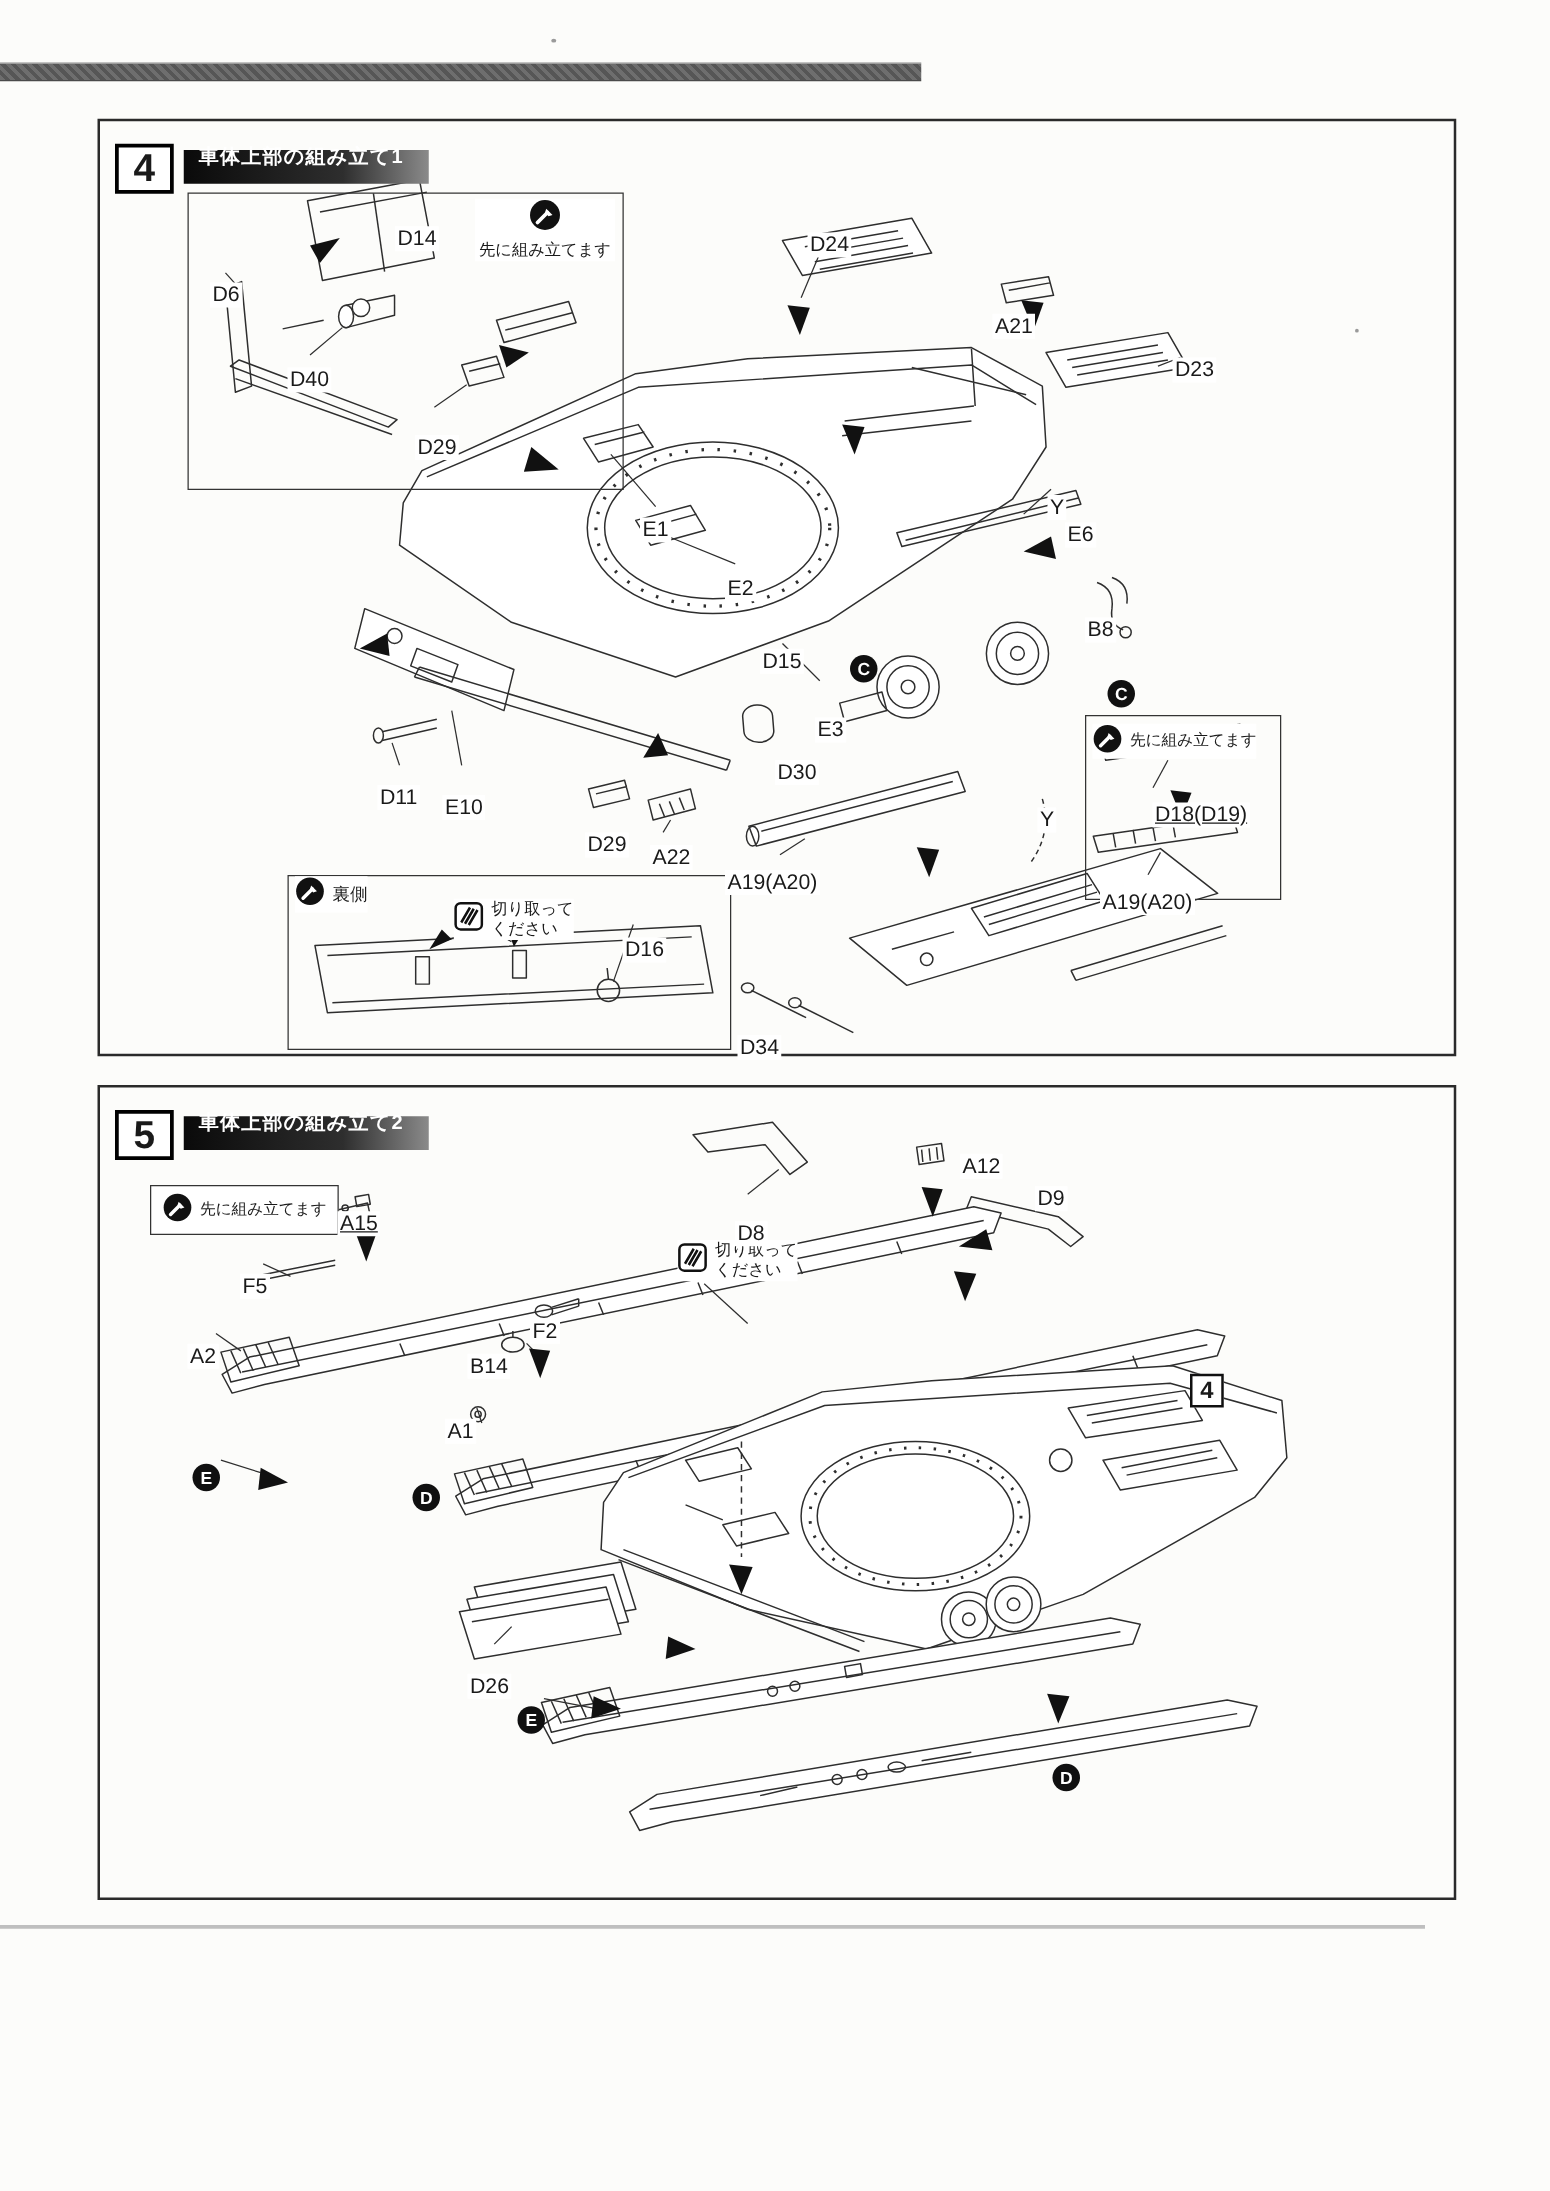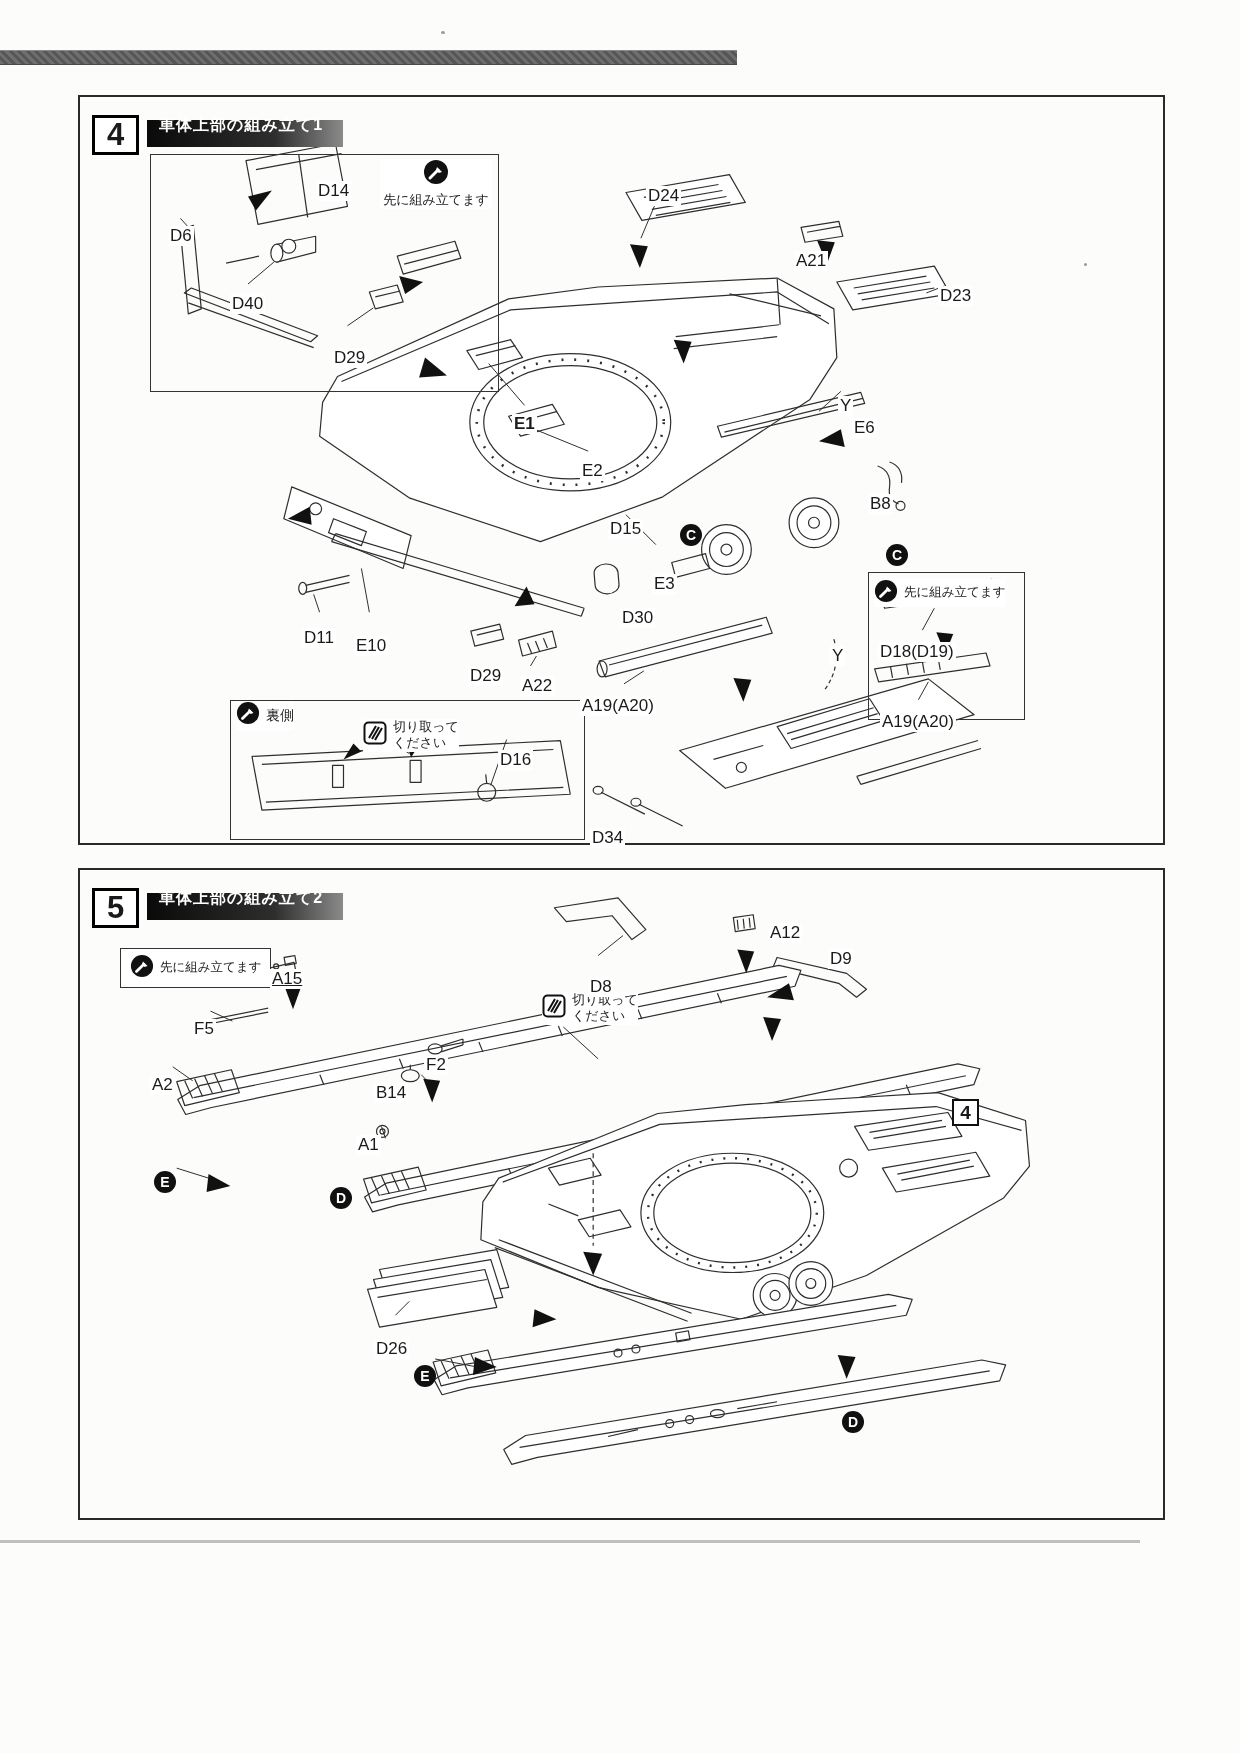--- a/index.html
+++ b/index.html
@@ -252,36 +252,36 @@
 ください</span>
     </div>
   <span class="plabel" style="left: 236px; top: 65px;">D14</span>
       <span class="plabel" style="left: 88px; top: 110px;">D6</span>
       <span class="plabel" style="left: 150px; top: 178px;">D40</span>
       <span class="plabel" style="left: 252px; top: 232px;">D29</span>
       <span class="plabel" style="left: 566px; top: 70px;">D24</span>
       <span class="plabel" style="left: 714px; top: 135px;">A21</span>
       <span class="plabel" style="left: 858px; top: 170px;">D23</span>
       <span class="plabel" style="left: 758px; top: 280px;">Y</span>
-      <span class="plabel" style="left: 432px; top: 298px; font-weight: bold;">E1</span>
+      <span class="plabel" style="left: 432px; top: 298px;">E1</span>
       <span class="plabel" style="left: 772px; top: 302px;">E6</span>
       <span class="plabel" style="left: 500px; top: 345px;">E2</span>
       <span class="plabel" style="left: 788px; top: 378px;">B8</span>
       <span class="plabel" style="left: 528px; top: 403px;">D15</span>
       <span class="plabel circle" style="left: 600px; top: 408px;">C</span>
       <span class="plabel circle" style="left: 806px; top: 428px;">C</span>
       <span class="plabel" style="left: 572px; top: 458px;">E3</span>
       <span class="plabel" style="left: 540px; top: 492px;">D30</span>
       <span class="plabel" style="left: 222px; top: 512px;">D11</span>
       <span class="plabel" style="left: 274px; top: 520px;">E10</span>
       <span class="plabel" style="left: 388px; top: 550px;">D29</span>
       <span class="plabel" style="left: 440px; top: 560px;">A22</span>
       <span class="plabel" style="left: 500px; top: 580px;">A19(A20)</span>
       <span class="plabel" style="left: 750px; top: 530px;">Y</span>
-      <span class="plabel" style="left: 798px; top: 526px;">D18(D19)</span>
+      <span class="plabel" style="left: 842px; top: 526px; text-decoration: underline;">D18(D19)</span>
       <span class="plabel" style="left: 800px; top: 596px;">A19(A20)</span>
       <span class="plabel" style="left: 418px; top: 634px;">D16</span>
       <span class="plabel" style="left: 510px; top: 712px;">D34</span>
     </section>
 
   <section class="section" id="step5">
 
     <svg class="art" viewBox="0 0 1087 652">
       <g stroke="#2e2e2e" stroke-width="1.2" fill="none" stroke-linejoin="round">
 

